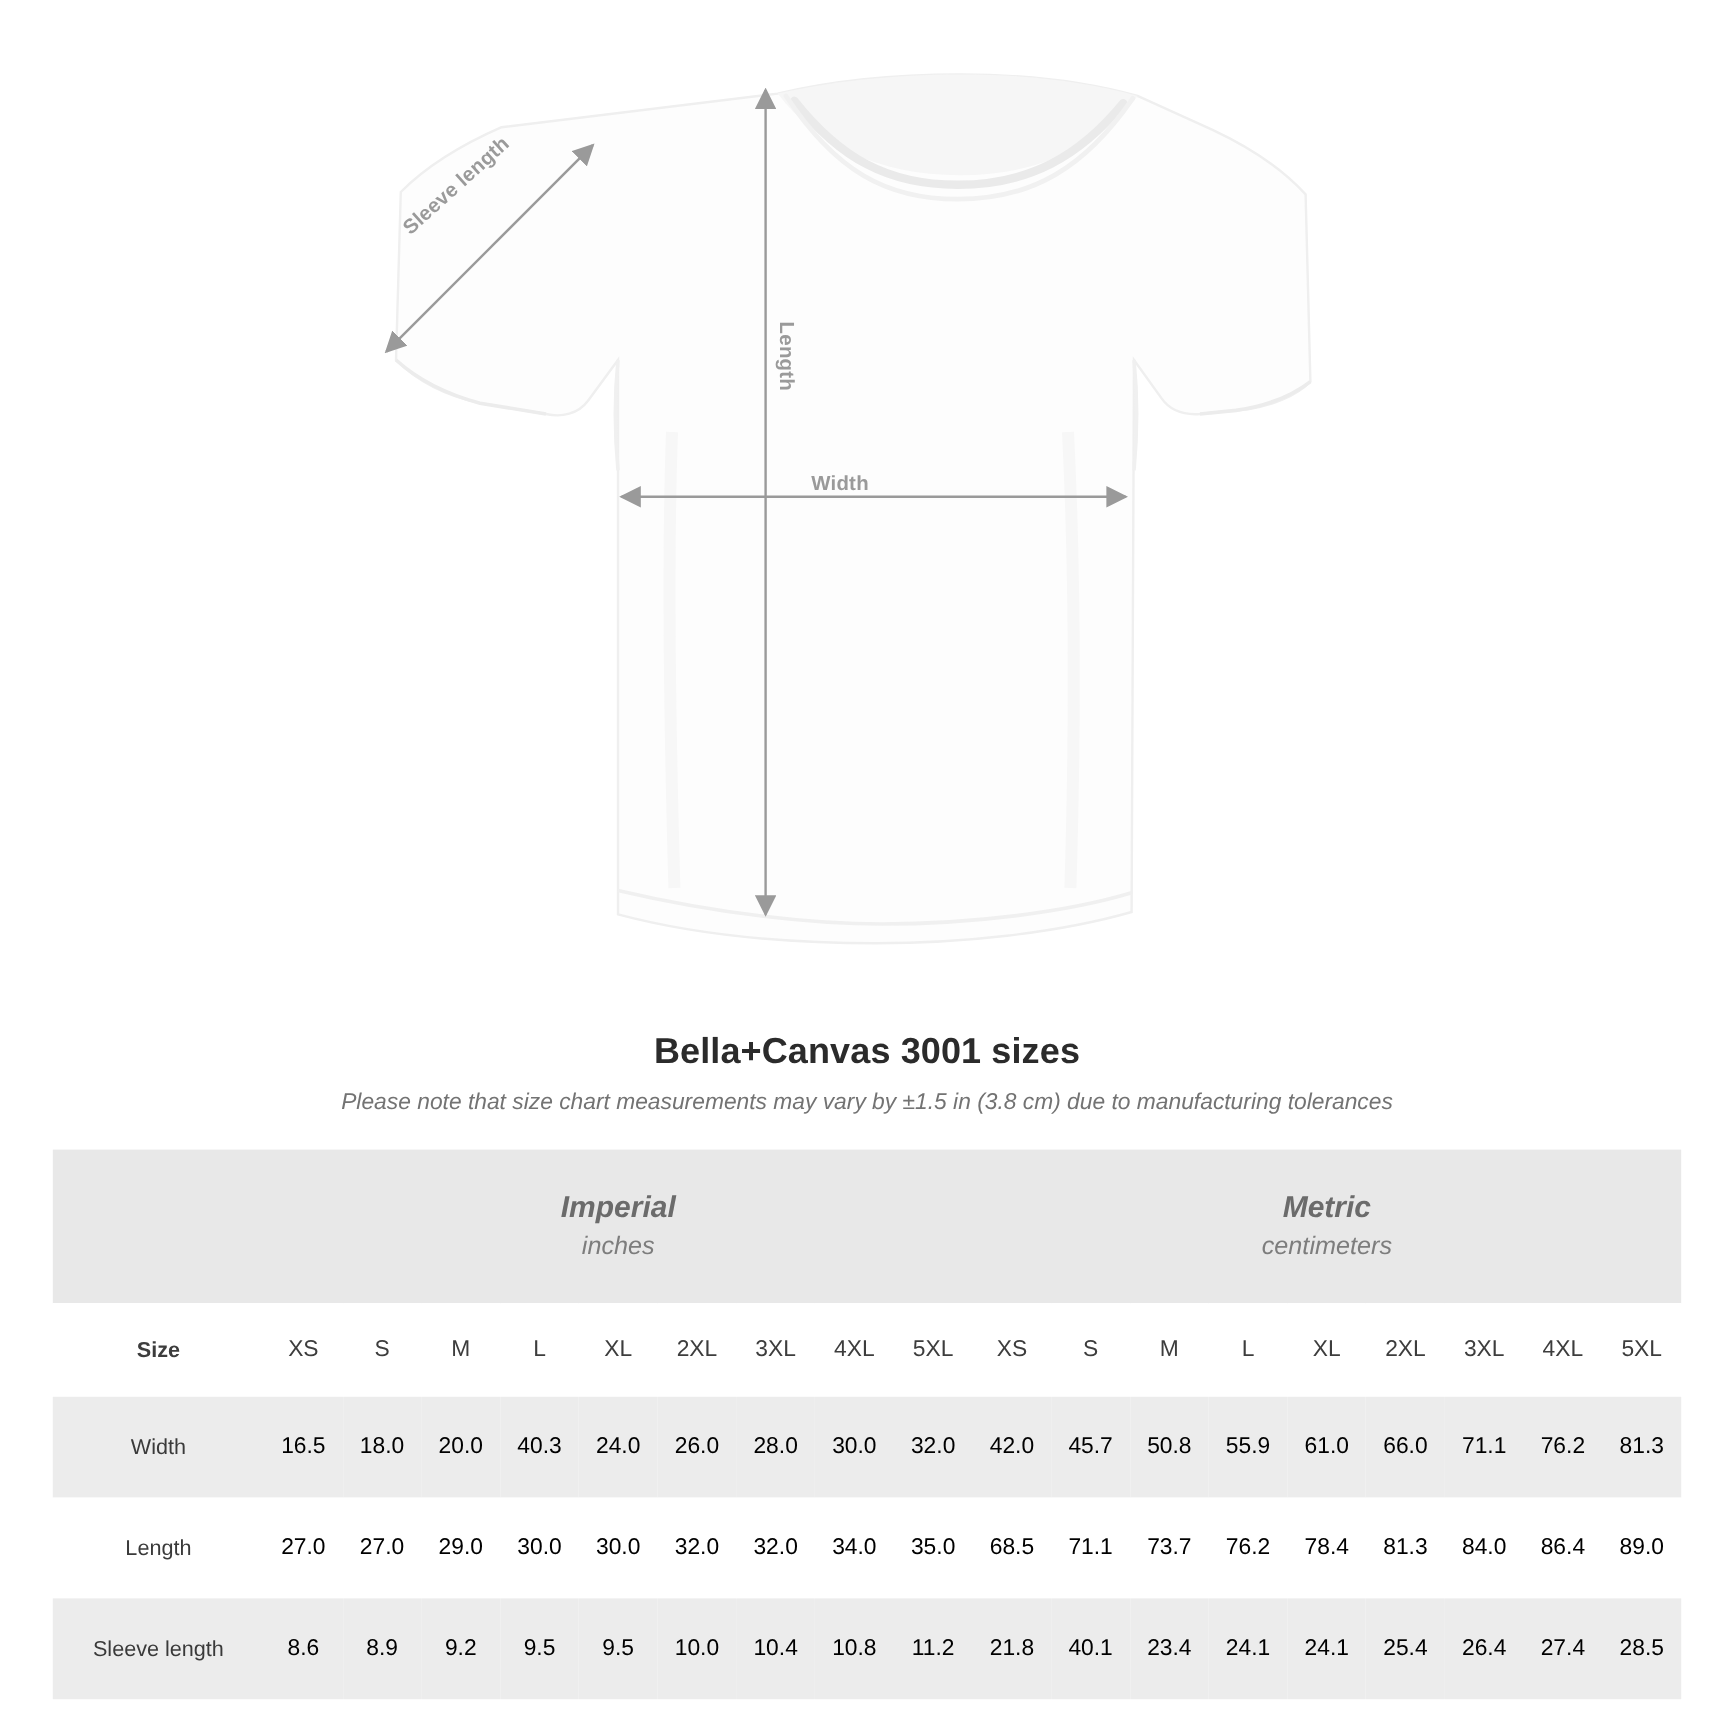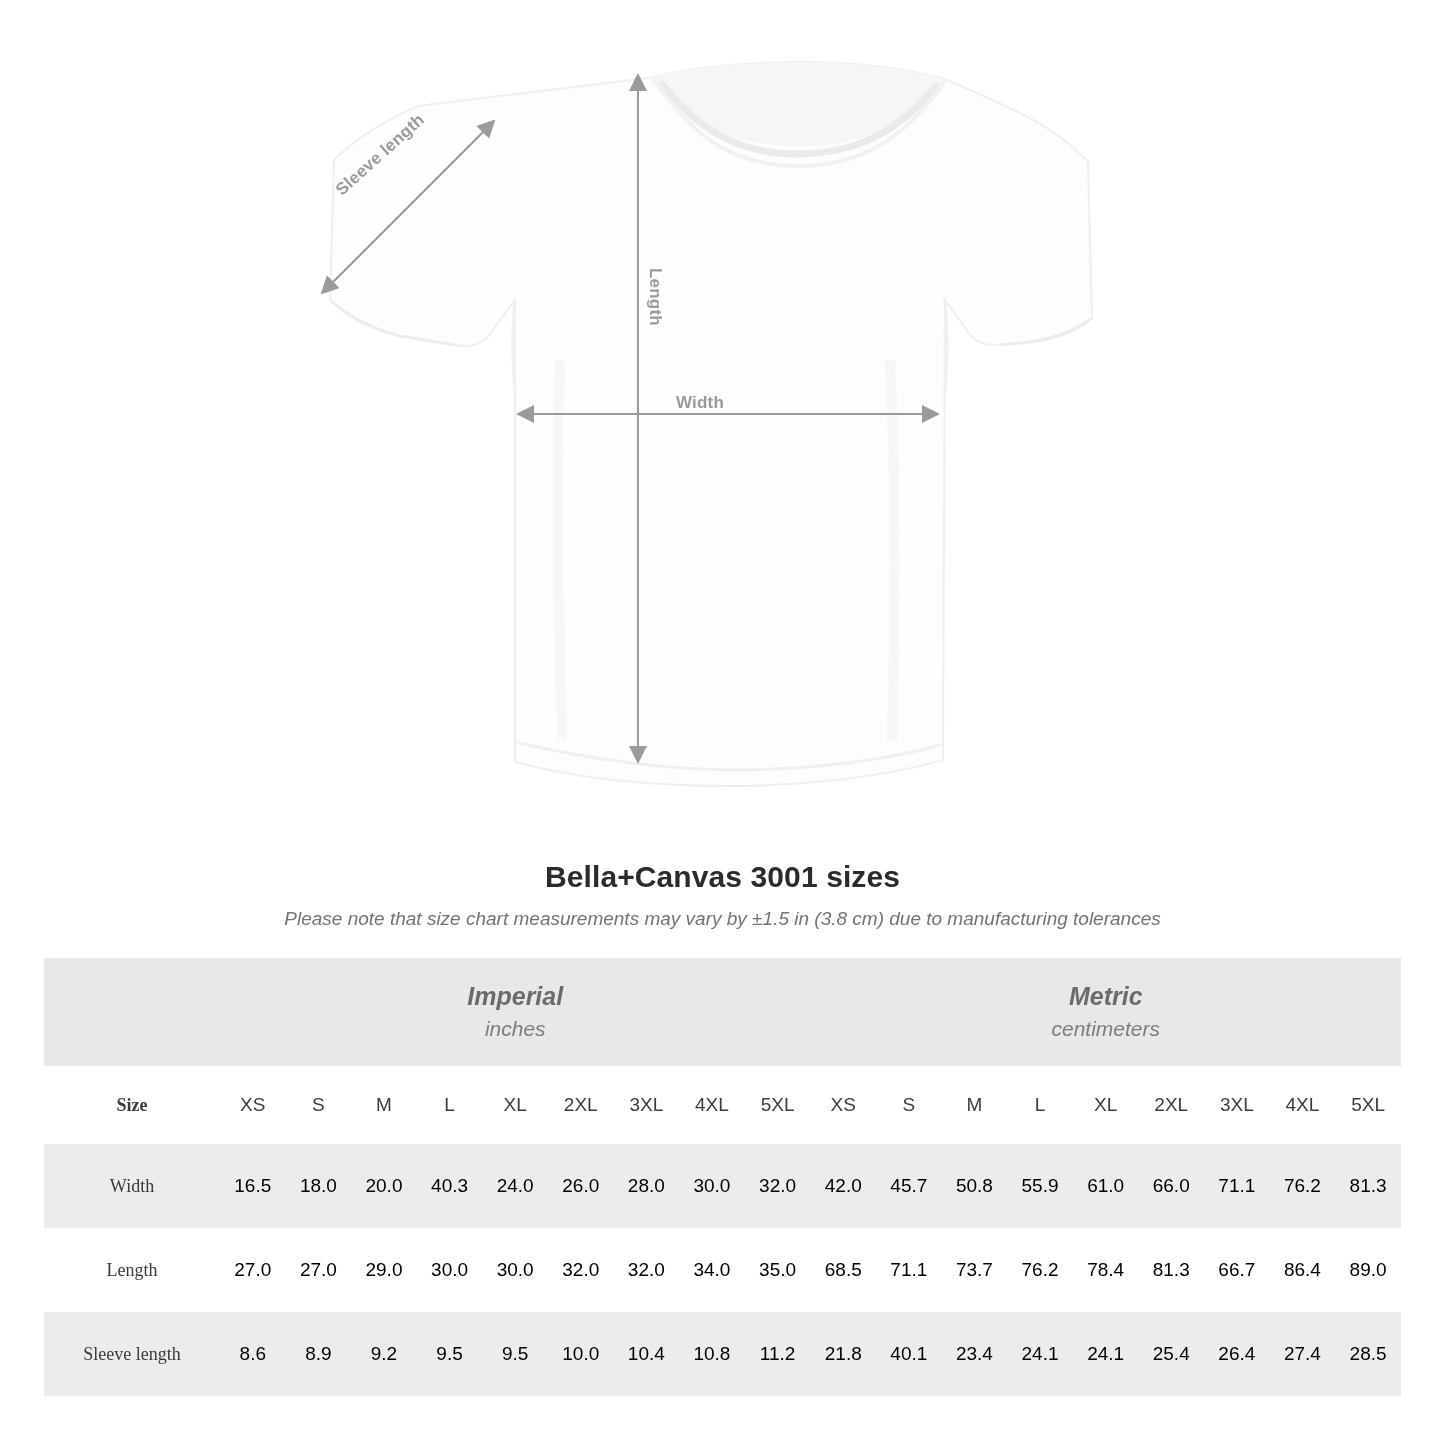--- a/index.html
+++ b/index.html
@@ -83,21 +83,21 @@
     width: 100%;
     table-layout: fixed;
   }
   table.size-table td, table.size-table th {
     text-align: center;
     vertical-align: middle;
     font-weight: normal;
   }
   .unit-head-cell {
     background: #e8e8e8;
-    height: 108px;
+    height: 128px;
     color: #6f6f6f;
   }
   .unit-head-cell .unit-name {
     font-size: 25px;
     font-weight: bold;
     font-style: italic;
     color: #6b6b6b;
     line-height: 1.1;
   }
   .unit-head-cell .unit-sub {
@@ -122,21 +122,20 @@
   tr.row-alt td {
     background: #ececec;
   }
   tr.row-plain td {
     background: #ffffff;
   }
   td.rowhead {
     font-weight: bold;
     font-size: 18px;
     color: #3a3a3a;
-    font-family: Liberation Serif, serif;
   }
   td.val {
     font-size: 19px;
     color: #000000;
   }
   tr.data-row td { height: 84px; }
   .col-label { width: 176px; }
   .col-cell { width: 65.6px; }
 </style>
 </head>
@@ -304,21 +303,21 @@
           <td class="val">32.0</td>
           <td class="val">32.0</td>
           <td class="val">34.0</td>
           <td class="val">35.0</td>
           <td class="val">68.5</td>
           <td class="val">71.1</td>
           <td class="val">73.7</td>
           <td class="val">76.2</td>
           <td class="val">78.4</td>
           <td class="val">81.3</td>
-          <td class="val">66.7</td>
+          <td class="val">84.0</td>
           <td class="val">86.4</td>
           <td class="val">89.0</td>
         </tr>
 
         <tr class="data-row row-alt">
           <td class="rowhead">Sleeve length</td>
           <td class="val">8.6</td>
           <td class="val">8.9</td>
           <td class="val">9.2</td>
           <td class="val">9.5</td>

